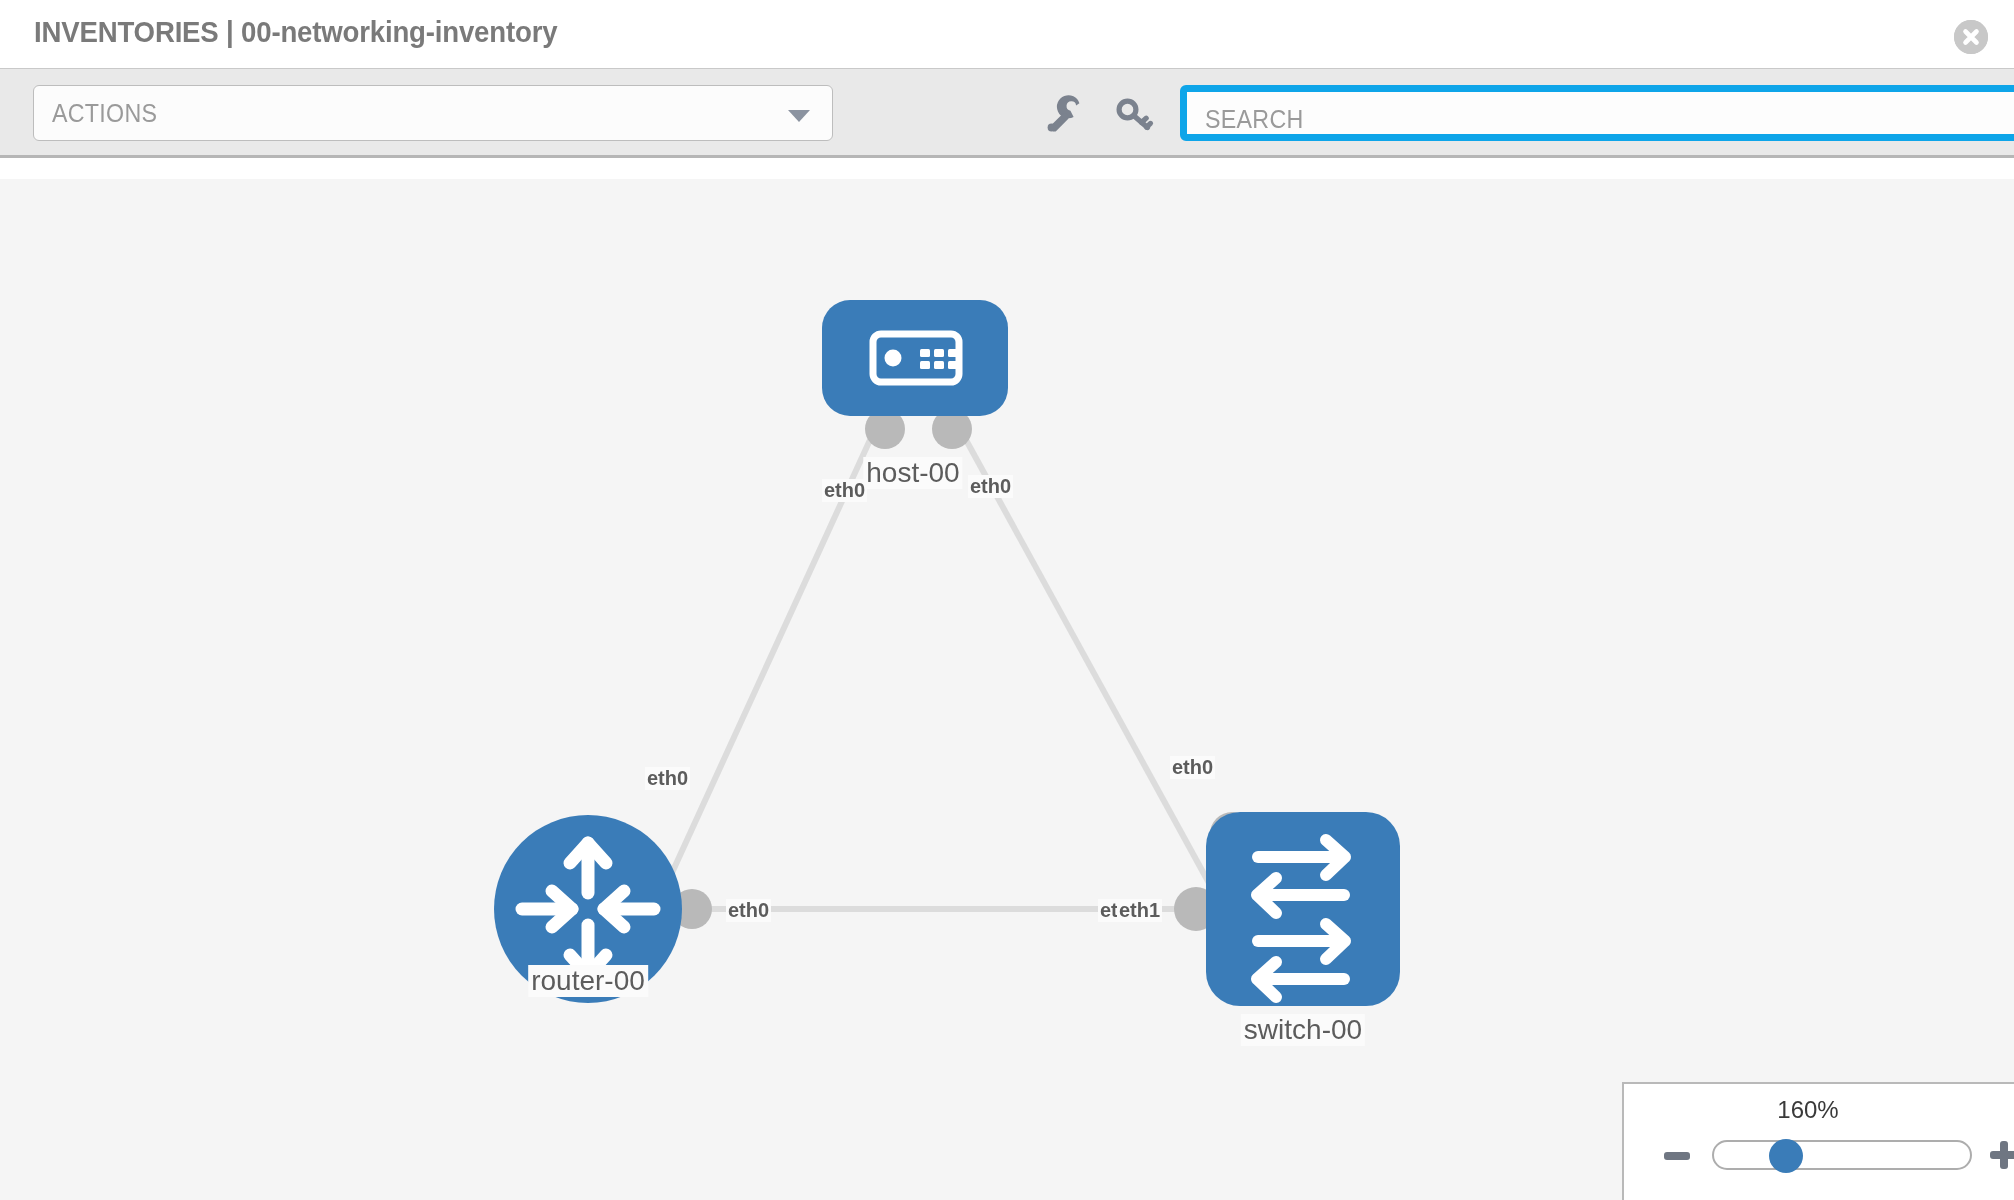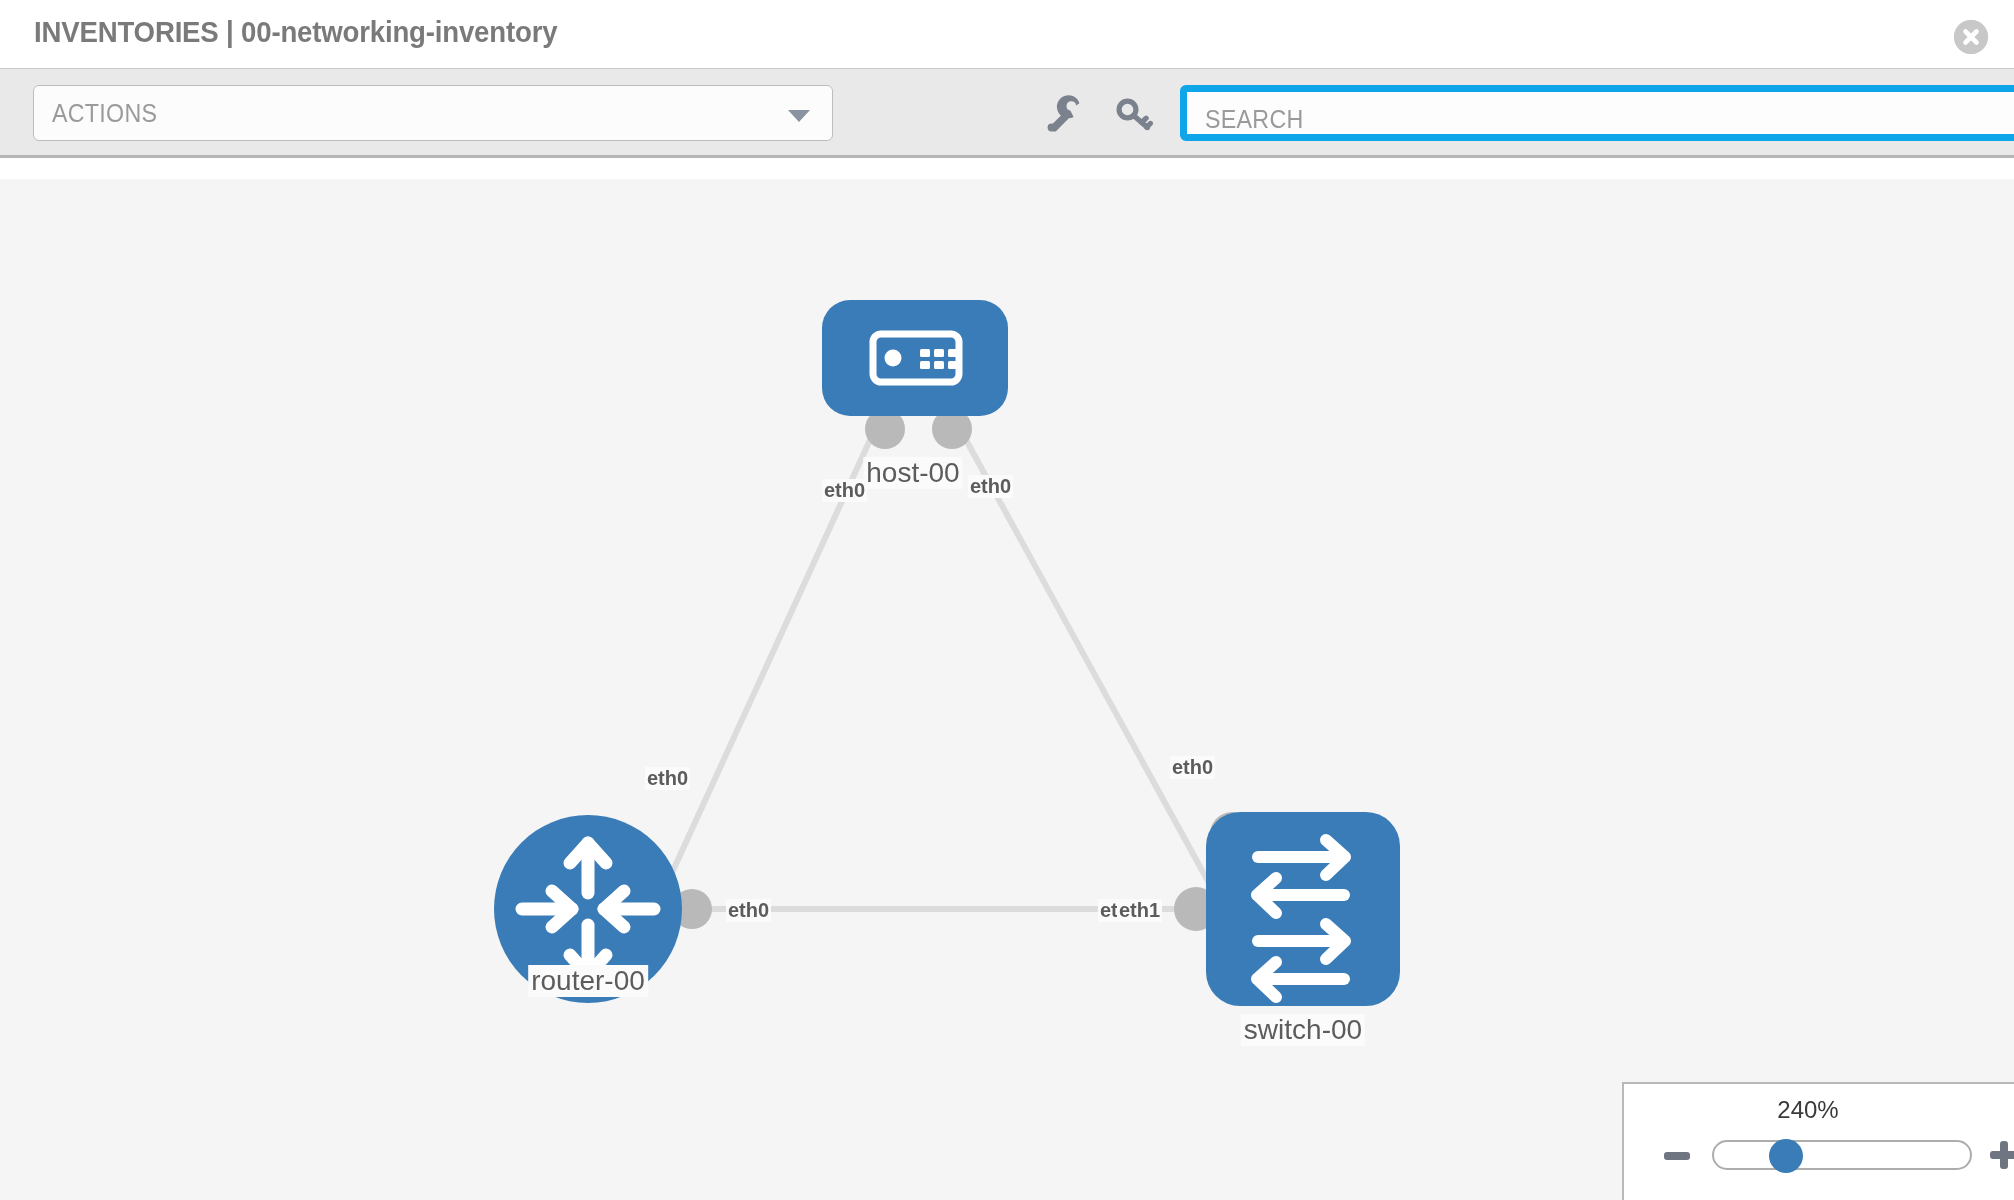--- a/index.html
+++ b/index.html
@@ -361,20 +361,20 @@
     <div class="iface-label" style="left:822px; top:300px;">eth0</div>
     <div class="iface-label" style="left:968px; top:296px;">eth0</div>
     <div class="iface-label" style="left:645px; top:588px;">eth0</div>
     <div class="iface-label" style="left:1170px; top:577px;">eth0</div>
     <div class="iface-label" style="left:726px; top:720px;">eth0</div>
     <div class="iface-label" style="left:1098px; top:720px;">eth</div>
     <div class="iface-label" style="left:1117px; top:720px;">eth1</div>
   </div>
 
   <div class="zoom-panel">
-    <div class="zoom-pct">240%</div>
+    <div class="zoom-pct">160%</div>
     <div class="zoom-minus"></div>
     <div class="zoom-slider"></div>
     <div class="zoom-handle"></div>
     <div class="zoom-plus"></div>
   </div>
 
 </div>
 
 </body></html>

